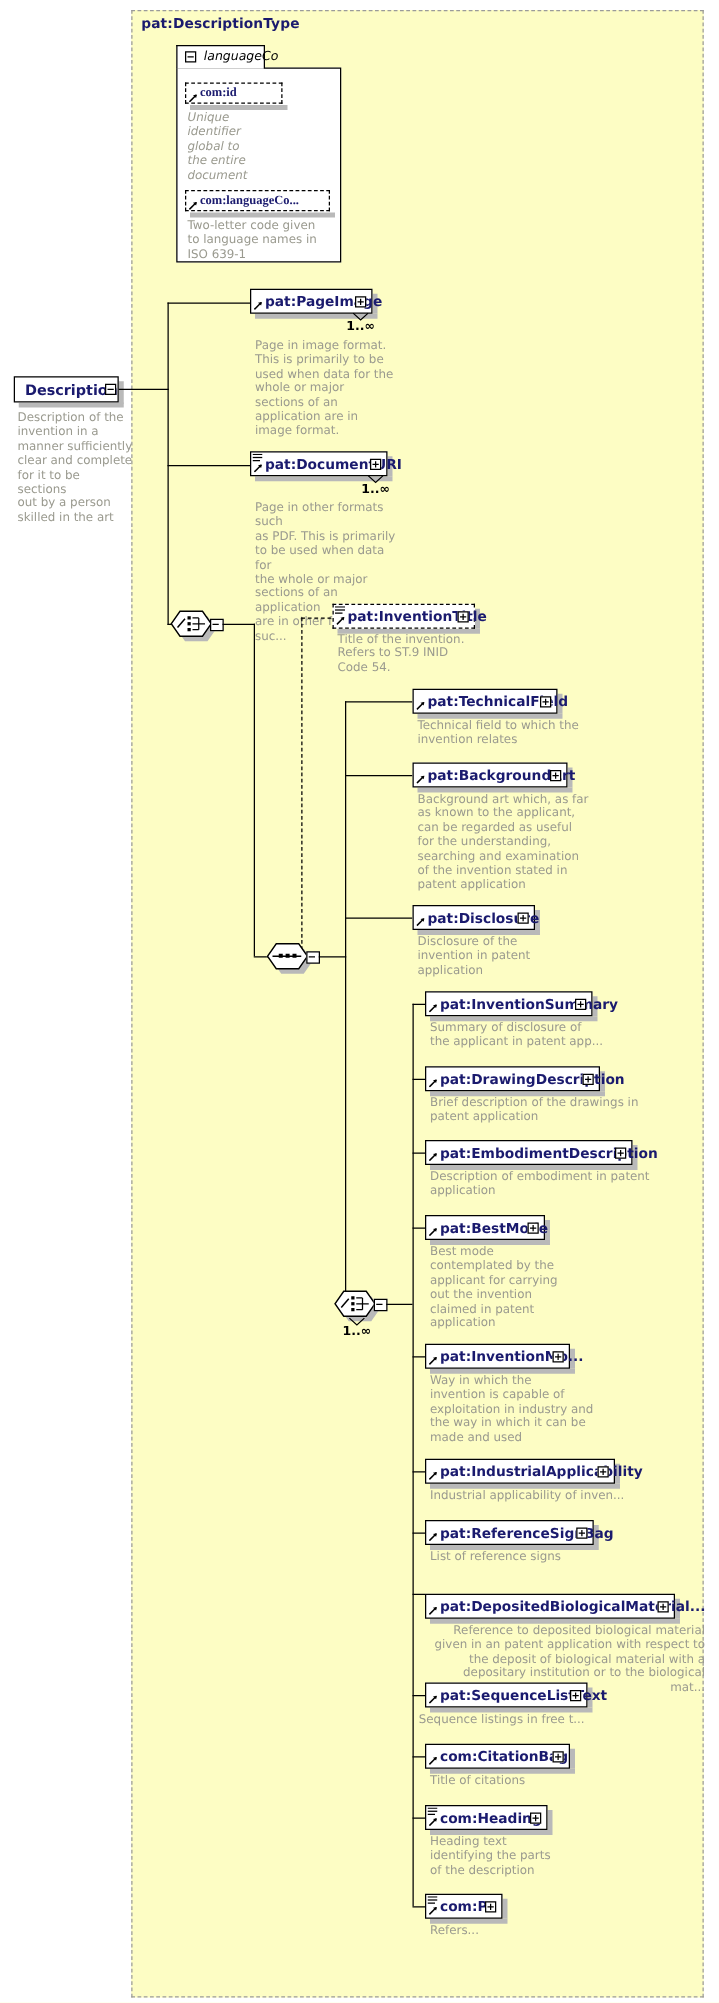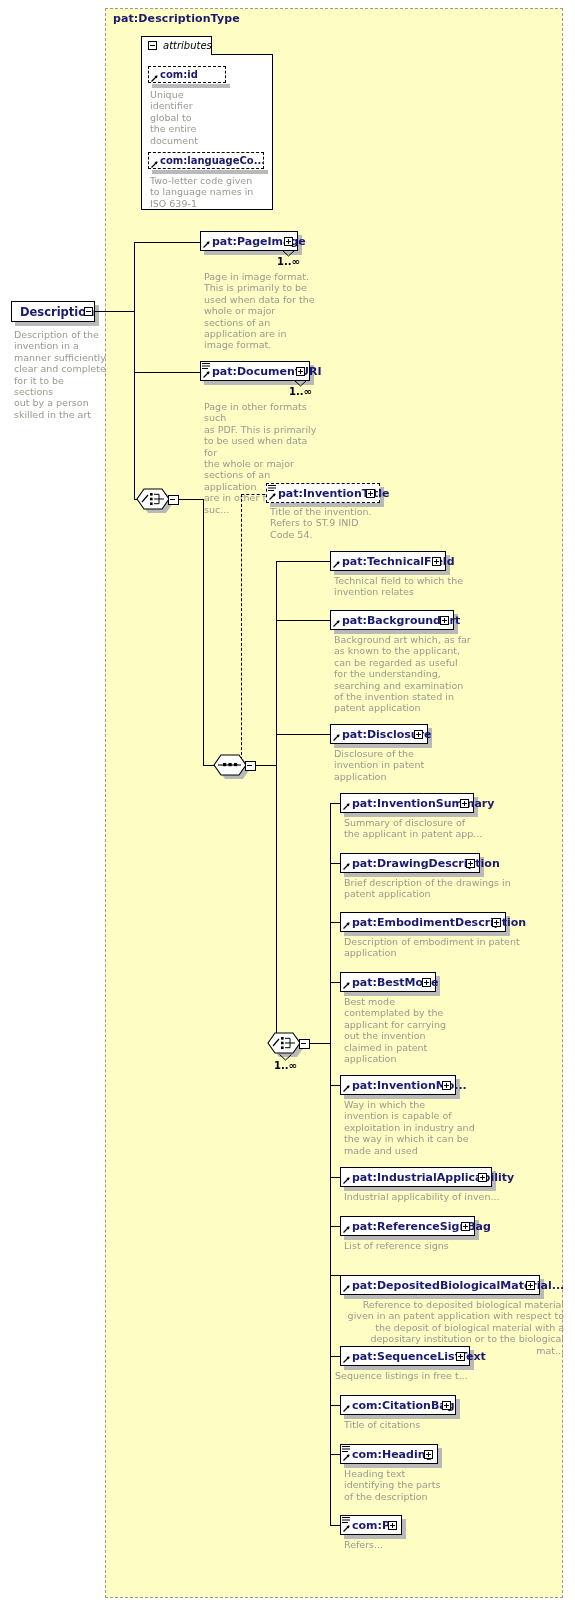--- a/index.html
+++ b/index.html
@@ -37,21 +37,21 @@
     box-sizing:border-box;
   }
   .expander::before{
     content:"";position:absolute;left:1px;top:3px;width:5px;height:1px;background:#000;
   }
   #attrs-exp{left:6px;top:4px;}
 
   
   .attr-box{
     position:absolute;border:1px dashed #000;background:#fff;
-    height:17px;box-sizing:border-box;
+    height:17px;box-sizing:border-box;font-family:Liberation Serif, serif;
   }
   .attr-box .nm{
     position:absolute;left:11px;top:2px;font-size:10px;font-weight:bold;color:#1a1a6e;
     white-space:nowrap;
   }
   .attr-shadow{
     position:absolute;background:#b9b9b9;
   }
   .arrow-ico{
     position:absolute;left:2px;top:8px;width:7px;height:7px;
@@ -107,32 +107,32 @@
 </style>
 </head>
 <body>
 
 <div class="abs" id="type-container"></div>
 <div class="abs" id="type-title">pat:DescriptionType</div>
 
 <div class="abs" id="attrs-panel"></div>
 <div class="abs" id="attrs-tab">
   <span class="expander" id="attrs-exp"></span>
-  <span class="lbl">attributes</span>
+  <span class="lbl">languageCo</span>
 </div>
 
 <div class="attr-shadow abs" style="left:152px;top:84px;width:78px;height:4px;"></div>
 <div class="attr-box abs" style="left:148px;top:66px;width:78px;">
   <svg class="arrow-ico" viewBox="0 0 7 7">
     <path d="M0.5 6.5 L6 1" stroke="#000" stroke-width="1.2" fill="none"></path>
     <path d="M6.5 0.5 L3.4 1.1 L5.9 3.4 Z" fill="#000"></path>
   </svg>
   <span class="nm">com:id</span>
 </div>
-<div class="doc abs" style="left:150px;top:89px;width:70px;">Unique
+<div class="doc abs" style="left:150px;top:89px;width:70px;font-style:italic;">Unique
 identifier
 global to
 the entire
 document</div>
 
 <div class="attr-shadow abs" style="left:152px;top:170px;width:116px;height:4px;"></div>
 <div class="attr-box abs" style="left:148px;top:152px;width:116px;">
   <svg class="arrow-ico" viewBox="0 0 7 7">
     <path d="M0.5 6.5 L6 1" stroke="#000" stroke-width="1.2" fill="none"></path>
     <path d="M6.5 0.5 L3.4 1.1 L5.9 3.4 Z" fill="#000"></path>

